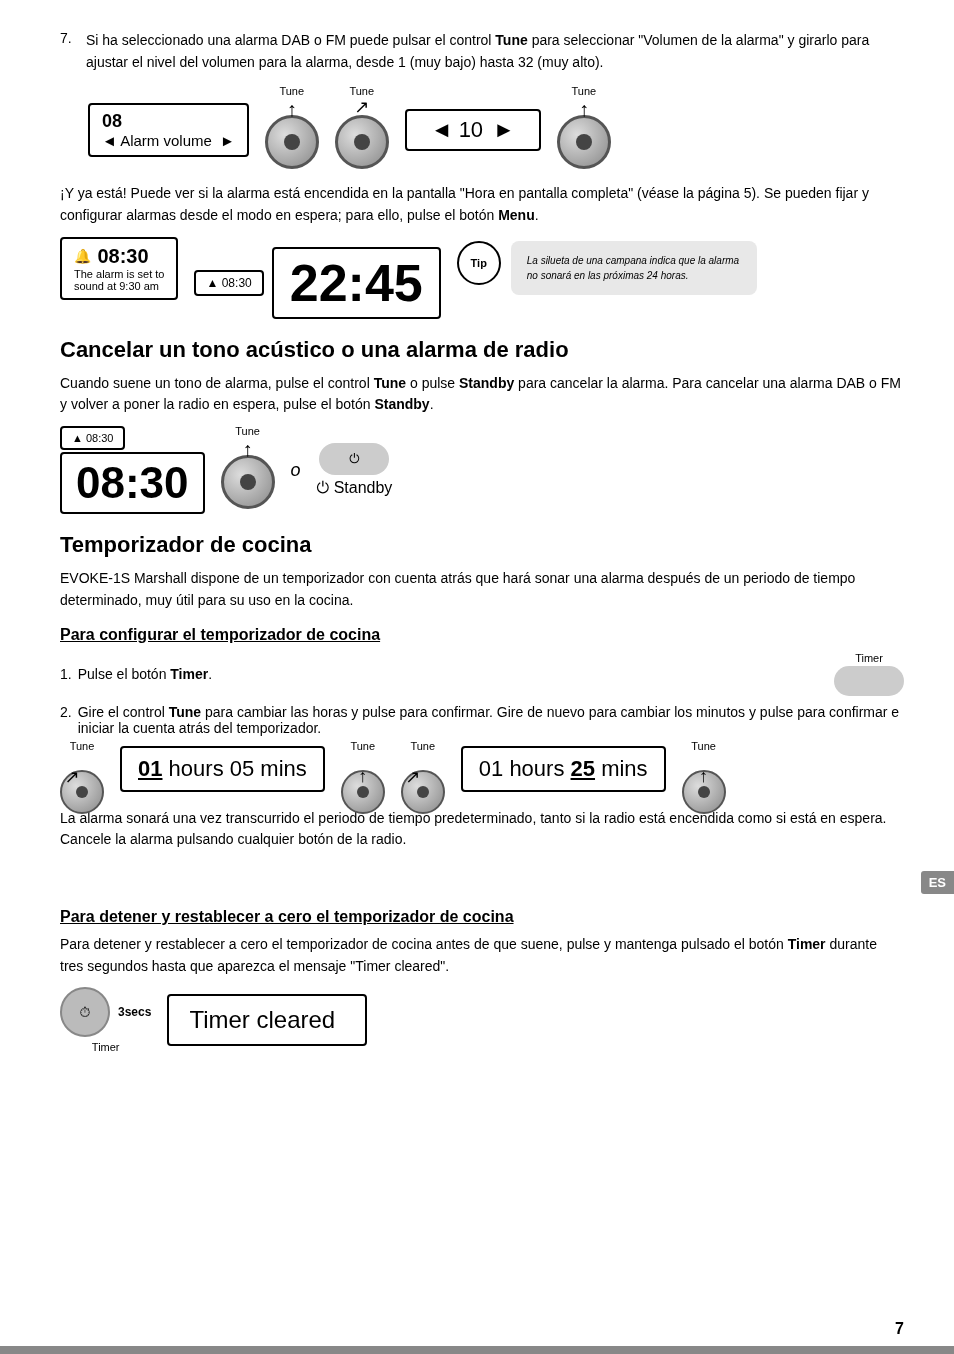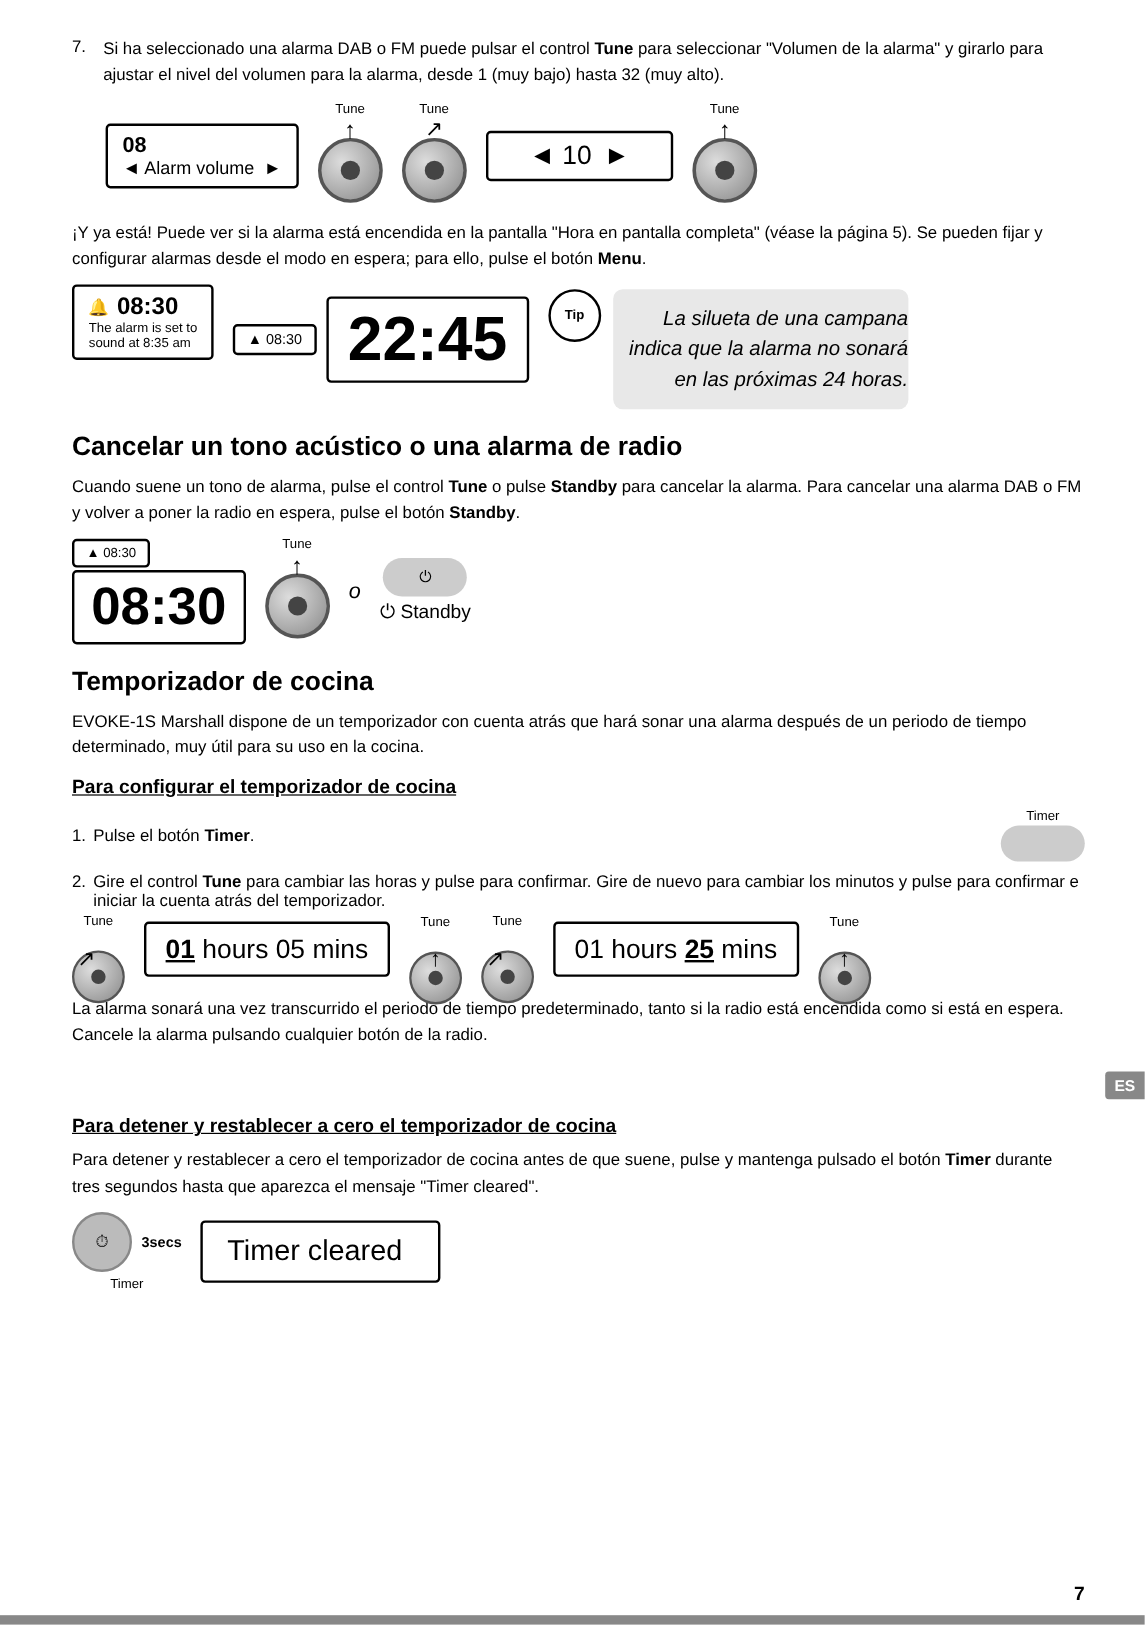--- a/index.html
+++ b/index.html
@@ -124,26 +124,25 @@
       justify-content: center;
       font-size: 11px;
       border: 2px solid #888;
       position: relative;
     }
 
     
     .tip-box {
       background: #e8e8e8;
       border-radius: 8px;
-      padding: 12px 0;
+      padding: 12px 16px;
       font-style: italic;
-      font-size: 17px;
+      font-size: 10px;
       line-height: 1.5;
       max-width: 280px;
-      text-align: right;
     }
     .tip-label {
       display: inline-flex;
       align-items: center;
       justify-content: center;
       border: 2px solid #000;
       border-radius: 50%;
       width: 44px;
       height: 44px;
       font-size: 11px;
@@ -271,21 +270,21 @@
       display: flex;
       align-items: center;
       gap: 8px;
       font-size: 15px;
     }
 
     
     .ten-display {
       border: 2px solid #000;
       border-radius: 4px;
-      padding: 6px 34px;
+      padding: 6px 24px;
       font-size: 22px;
       display: inline-flex;
       align-items: center;
       gap: 10px;
       background: #fff;
     }
 
     
     .alarm-mini {
       border: 2px solid #000;
@@ -373,21 +372,21 @@
   </p>
 
   <div class="flex-row-top mt-8 mb-16">
 
     <div class="alarm-mini">
       <div style="display:flex; align-items:center; gap:6px;">
         <span>🔔</span>
         <span style="font-size:20px; font-weight:bold;">08:30</span>
       </div>
       <div class="alarm-mini-sub">The alarm is set to</div>
-      <div class="alarm-mini-sub">sound at 8:35 am</div>
+      <div class="alarm-mini-sub">sound at 9:30 am</div>
     </div>
 
     <div style="display:flex; align-items:center; gap:8px; margin-top:10px;">
       <div class="alarm-display-sm">
         <span>▲ 08:30</span>
       </div>
       <div class="clock-large">22:45</div>
     </div>
 
     <div style="display:flex; align-items:flex-start; gap:0; margin-top:4px; max-width:300px;">

